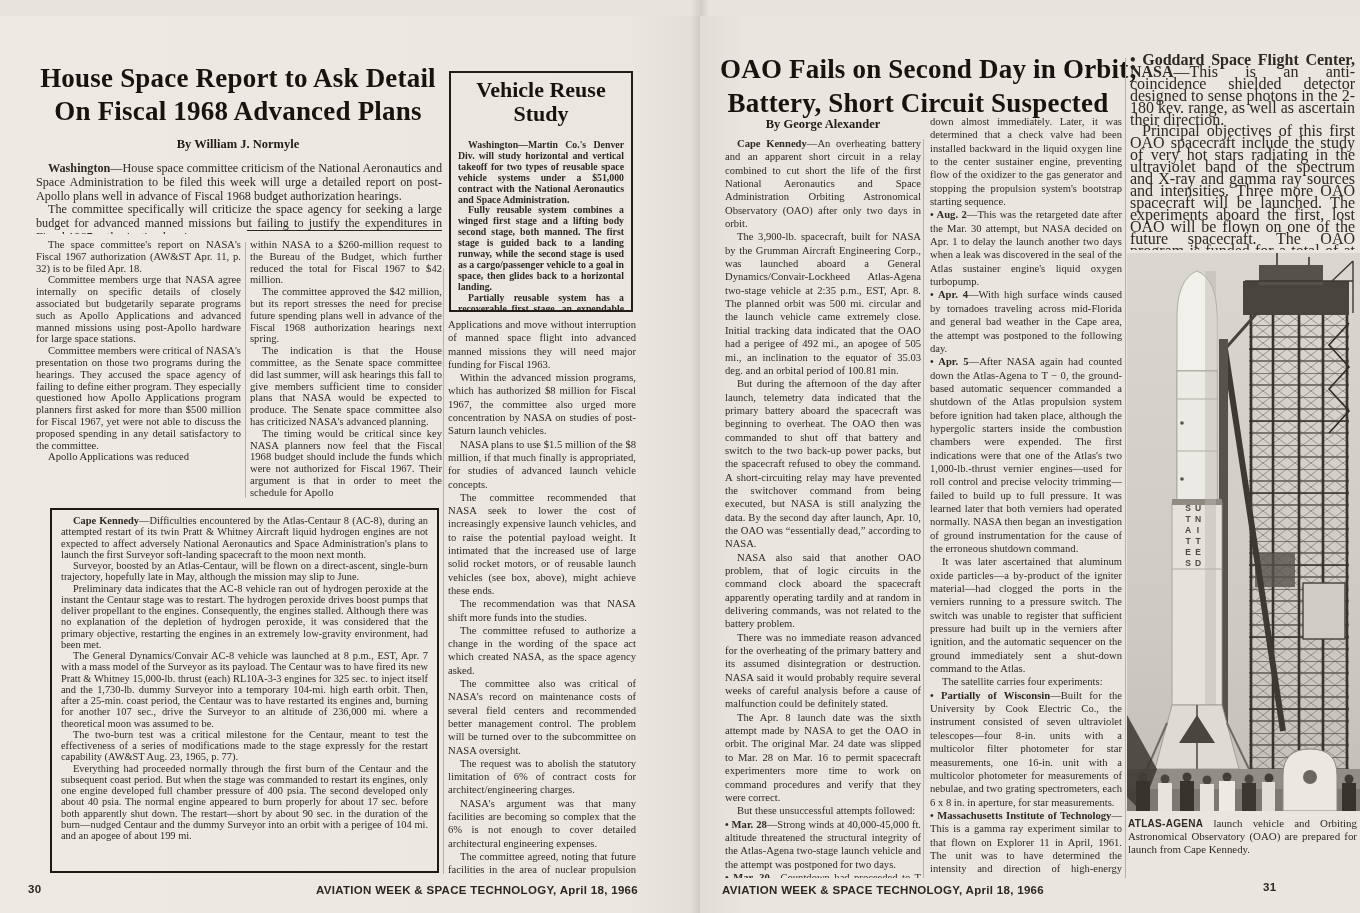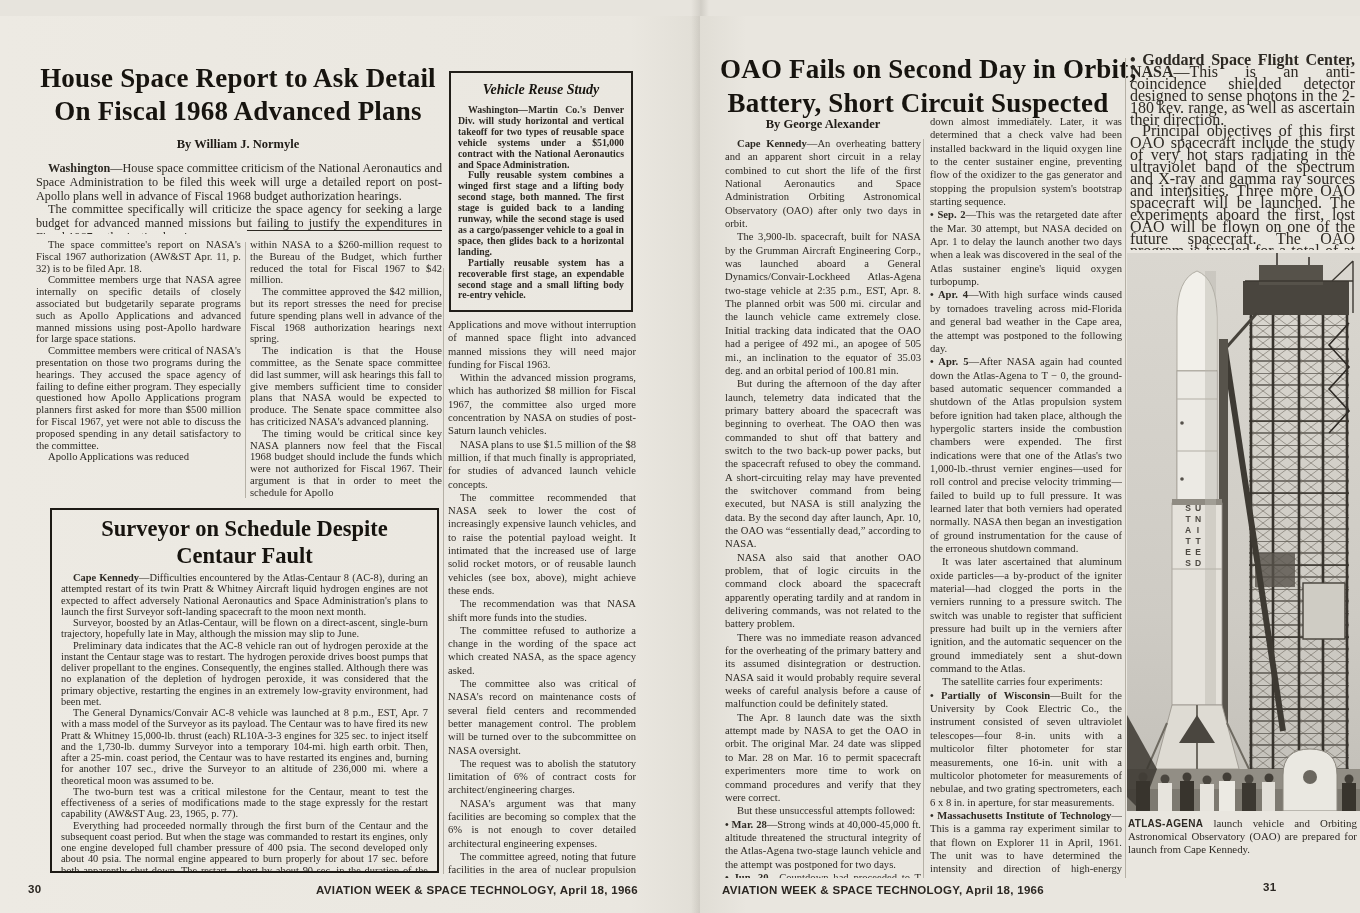--- a/index.html
+++ b/index.html
@@ -38,21 +38,21 @@
   .col-l1 { left:36px;  top:223px; width:205px; height:263px; line-height:11.8px; }
   .col-l2 { left:250px; top:223px; width:192px; height:263px; line-height:11.8px; }
   .col-l3 { left:448px; top:302px; width:188px; height:558px; line-height:13.3px; }
 
   .vrule { position:absolute; width:1px; background:#b5b0a5; }
   .vr-l12 { left:245px; top:226px; height:256px; }
   .vr-l23 { left:443px; top:252px; height:606px; }
 
   .vehicle-box { position:absolute; left:449px; top:55px; width:184px; height:241px;
     border:2px solid #211e19; padding:5px 7px 4px 7px; overflow:hidden; }
-  .vehicle-box h3 { font-size:14px; line-height:24px; text-align:center; color:#17140f; margin-bottom:3px;font-style:italic; }
+  .vehicle-box h3 { font-size:22px; line-height:24px; text-align:center; color:#17140f; margin-bottom:14px; }
   .vehicle-box .box-body { font-size:9.8px; line-height:10.9px; font-weight:bold; }
   .vehicle-box .box-body p { text-indent:10px; }
 
   .surveyor-box { position:absolute; left:50px; top:492px; width:389px; height:365px;
     border:2.5px solid #1d1a15; padding:5px 9px; overflow:hidden; }
   .surveyor-box h2 { font-size:22.5px; line-height:27px; text-align:center; color:#17140f; margin-bottom:3px; }
   .surveyor-box .box-body { font-size:10.4px; line-height:11.25px; }
 
   
   .hl-right { left:20px; top:36px; width:396px; font-size:27px; line-height:34px; }
@@ -133,21 +133,20 @@
         <p>The committee recommended that NASA seek to lower the cost of increasingly expensive launch vehicles, and to raise the potential payload weight. It intimated that the increased use of large solid rocket motors, or of reusable launch vehicles (see box, above), might achieve these ends.</p>
         <p>The recommendation was that NASA shift more funds into the studies.</p>
         <p>The committee refused to authorize a change in the wording of the space act which created NASA, as the space agency asked.</p>
         <p>The committee also was critical of NASA's record on maintenance costs of several field centers and recommended better management control. The problem will be turned over to the subcommittee on NASA oversight.</p>
         <p>The request was to abolish the statutory limitation of 6% of contract costs for architect/engineering charges.</p>
         <p>NASA's argument was that many facilities are becoming so complex that the 6% is not enough to cover detailed architectural engineering expenses.</p>
         <p>The committee agreed, noting that future facilities in the area of nuclear propulsion probably would fall in that category, but recommended that, rather than alter the space act, the NASA administrator be permitted to use his discretion in individual cases, and only if he reported the action promptly to the Congress.</p>
       </div>
 
     <aside class="surveyor-box">
-      <h2>Surveyor on Schedule Despite Centaur Fault</h2>
       <div class="box-body">
           <p><b>Cape Kennedy</b>—Difficulties encountered by the Atlas-Centaur 8 (AC-8), during an attempted restart of its twin Pratt &amp; Whitney Aircraft liquid hydrogen engines are not expected to affect adversely National Aeronautics and Space Administration's plans to launch the first Surveyor soft-landing spacecraft to the moon next month.</p>
           <p>Surveyor, boosted by an Atlas-Centaur, will be flown on a direct-ascent, single-burn trajectory, hopefully late in May, although the mission may slip to June.</p>
           <p>Preliminary data indicates that the AC-8 vehicle ran out of hydrogen peroxide at the instant the Centaur stage was to restart. The hydrogen peroxide drives boost pumps that deliver propellant to the engines. Consequently, the engines stalled. Although there was no explanation of the depletion of hydrogen peroxide, it was considered that the primary objective, restarting the engines in an extremely low-gravity environment, had been met.</p>
           <p>The General Dynamics/Convair AC-8 vehicle was launched at 8 p.m., EST, Apr. 7 with a mass model of the Surveyor as its payload. The Centaur was to have fired its new Pratt &amp; Whitney 15,000-lb. thrust (each) RL10A-3-3 engines for 325 sec. to inject itself and the 1,730-lb. dummy Surveyor into a temporary 104-mi. high earth orbit. Then, after a 25-min. coast period, the Centaur was to have restarted its engines and, burning for another 107 sec., drive the Surveyor to an altitude of 236,000 mi. where a theoretical moon was assumed to be.</p>
           <p>The two-burn test was a critical milestone for the Centaur, meant to test the effectiveness of a series of modifications made to the stage expressly for the restart capability (AW&amp;ST Aug. 23, 1965, p. 77).</p>
           <p>Everything had proceeded normally through the first burn of the Centaur and the subsequent coast period. But when the stage was commanded to restart its engines, only one engine developed full chamber pressure of 400 psia. The second developed only about 40 psia. The normal engine appeared to burn properly for about 17 sec. before both apparently shut down. The restart—short by about 90 sec. in the duration of the burn—nudged Centaur and the dummy Surveyor into an orbit with a perigee of 104 mi. and an apogee of about 199 mi.</p>
         </div>
     </aside>
 
@@ -168,26 +167,26 @@
 
     <div class="col col-r1">
         <p><b>Cape Kennedy</b>—An overheating battery and an apparent short circuit in a relay combined to cut short the life of the first National Aeronautics and Space Administration Orbiting Astronomical Observatory (OAO) after only two days in orbit.</p>
         <p>The 3,900-lb. spacecraft, built for NASA by the Grumman Aircraft Engineering Corp., was launched aboard a General Dynamics/Convair-Lockheed Atlas-Agena two-stage vehicle at 2:35 p.m., EST, Apr. 8. The planned orbit was 500 mi. circular and the launch vehicle came extremely close. Initial tracking data indicated that the OAO had a perigee of 492 mi., an apogee of 505 mi., an inclination to the equator of 35.03 deg. and an orbital period of 100.81 min.</p>
         <p>But during the afternoon of the day after launch, telemetry data indicated that the primary battery aboard the spacecraft was beginning to overheat. The OAO then was commanded to shut off that battery and switch to the two back-up power packs, but the spacecraft refused to obey the command. A short-circuiting relay may have prevented the switchover command from being executed, but NASA is still analyzing the data. By the second day after launch, Apr. 10, the OAO was “essentially dead,” according to NASA.</p>
         <p>NASA also said that another OAO problem, that of logic circuits in the command clock aboard the spacecraft apparently operating tardily and at random in delivering commands, was not related to the battery problem.</p>
         <p>There was no immediate reason advanced for the overheating of the primary battery and its assumed disintegration or destruction. NASA said it would probably require several weeks of careful analysis before a cause of malfunction could be definitely stated.</p>
         <p>The Apr. 8 launch date was the sixth attempt made by NASA to get the OAO in orbit. The original Mar. 24 date was slipped to Mar. 28 on Mar. 16 to permit spacecraft experimenters more time to work on command procedures and verify that they were correct.</p>
         <p>But these unsuccessful attempts followed:</p>
         <p class="noindent"><b>• Mar. 28</b>—Strong winds at 40,000-45,000 ft. altitude threatened the structural integrity of the Atlas-Agena two-stage launch vehicle and the attempt was postponed for two days.</p>
-        <p class="noindent"><b>• Jun. 30</b>—Countdown had proceeded to T −0 and the three Rocketdyne engines of the Atlas ignited, then shut</p>
+        <p class="noindent"><b>• Mar. 30</b>—Countdown had proceeded to T −0 and the three Rocketdyne engines of the Atlas ignited, then shut</p>
       </div>
     <div class="vrule vr-r12"></div>
     <div class="col col-r2">
         <p class="noindent">down almost immediately. Later, it was determined that a check valve had been installed backward in the liquid oxygen line to the center sustainer engine, preventing flow of the oxidizer to the gas generator and stopping the propulsion system's bootstrap starting sequence.</p>
-        <p class="noindent"><b>• Sep. 2</b>—This was the retargeted date after the Mar. 30 attempt, but NASA decided on Apr. 1 to delay the launch another two days when a leak was discovered in the seal of the Atlas sustainer engine's liquid oxygen turbopump.</p>
+        <p class="noindent"><b>• Aug. 2</b>—This was the retargeted date after the Mar. 30 attempt, but NASA decided on Apr. 1 to delay the launch another two days when a leak was discovered in the seal of the Atlas sustainer engine's liquid oxygen turbopump.</p>
         <p class="noindent"><b>• Apr. 4</b>—With high surface winds caused by tornadoes traveling across mid-Florida and general bad weather in the Cape area, the attempt was postponed to the following day.</p>
         <p class="noindent"><b>• Apr. 5</b>—After NASA again had counted down the Atlas-Agena to T − 0, the ground-based automatic sequencer commanded a shutdown of the Atlas propulsion system before ignition had taken place, although the hypergolic starters inside the combustion chambers were expended. The first indications were that one of the Atlas's two 1,000-lb.-thrust vernier engines—used for roll control and precise velocity trimming—failed to build up to full pressure. It was learned later that both verniers had operated normally. NASA then began an investigation of ground instrumentation for the cause of the erroneous shutdown command.</p>
         <p>It was later ascertained that aluminum oxide particles—a by-product of the igniter material—had clogged the ports in the verniers running to a pressure switch. The switch was unable to register that sufficient pressure had built up in the verniers after ignition, and the automatic sequencer on the ground immediately sent a shut-down command to the Atlas.</p>
         <p>The satellite carries four experiments:</p>
         <p class="noindent"><b>• Partially of Wisconsin</b>—Built for the University by Cook Electric Co., the instrument consisted of seven ultraviolet telescopes—four 8-in. units with a multicolor filter photometer for star measurements, one 16-in. unit with a multicolor photometer for measurements of nebulae, and two grating spectrometers, each 6 x 8 in. in aperture, for star measurements.</p>
         <p class="noindent"><b>• Massachusetts Institute of Technology</b>—This is a gamma ray experiment similar to that flown on Explorer 11 in April, 1961. The unit was to have determined the intensity and direction of high-energy gamma rays.</p>
       </div>
     <div class="vrule vr-r23"></div>
     <div class="col col-r3">
         <p class="noindent"><b>• Goddard Space Flight Center, NASA</b>—This is an anti-coincidence shielded detector designed to sense photons in the 2-180 kev. range, as well as ascertain their direction.</p>

